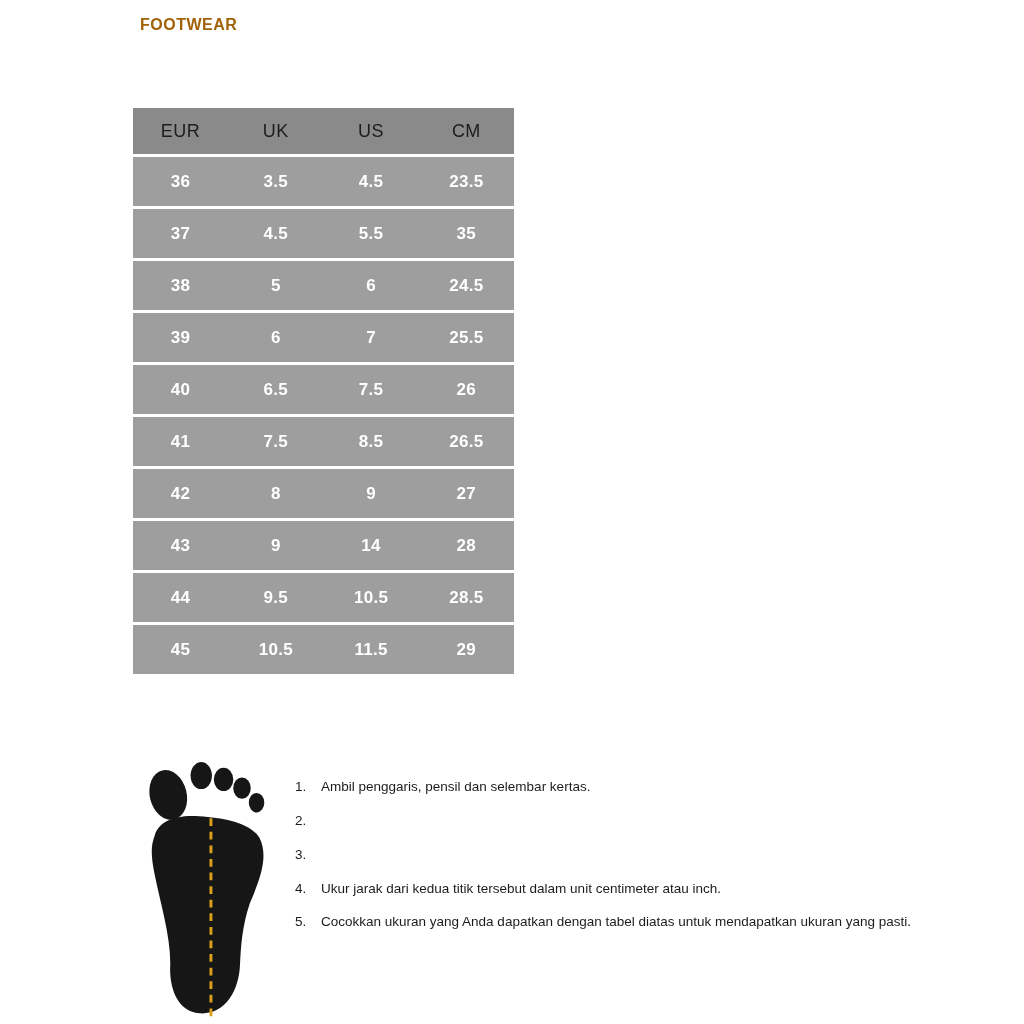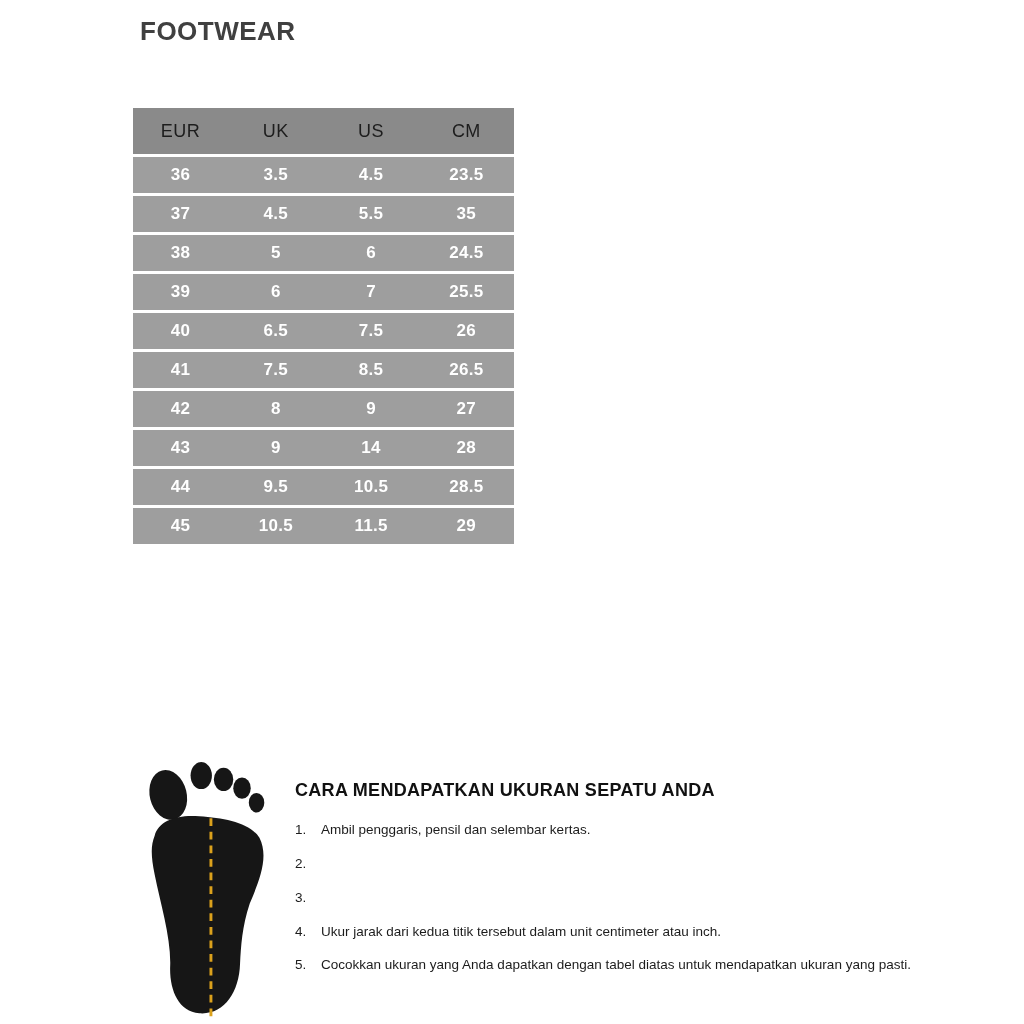--- a/index.html
+++ b/index.html
@@ -9,23 +9,23 @@
     position: relative;
     width: 1024px;
     height: 1024px;
     background: #ffffff;
     overflow: hidden;
   }
   .page-title {
     position: absolute;
     left: 140px;
     top: 16px;
-    font-size: 26px;
+    font-size: 16px;
     font-weight: bold;
-    color: #404040;
+    color: #a16207;
     letter-spacing: 0.5px;
   }
   .size-table {
     position: absolute;
     left: 133px;
     top: 108px;
     width: 381px;
   }
   .thead {
     display: grid;
@@ -39,21 +39,21 @@
     text-align: center;
     font-weight: normal;
     font-size: 18px;
     color: var(--header-text, #1d1d1d);
     letter-spacing: 0.5px;
   }
   .trow {
     display: grid;
     grid-template-columns: repeat(4, 1fr);
     background: var(--row-bg, #9e9e9e);
-    height: 36px;
+    height: 49px;
     align-items: center;
     margin-bottom: 3px;
   }
   .tcell {
     text-align: center;
     font-weight: bold;
     font-size: 17px;
     color: var(--row-text, #ffffff);
     letter-spacing: 0.3px;
   }
@@ -192,21 +192,20 @@
                C 110 172, 109 192, 108 210
                C 107 240, 91 263, 66 261
                C 44 259, 35 236, 36 212
                C 37 184, 26 148, 20 118
                C 16 98, 16 88, 20 78 Z" fill="var(--foot,#161616)"></path>
 
       <line x1="78" y1="60" x2="78" y2="268" stroke="var(--measure-line,#dba11c)" stroke-width="3" stroke-dasharray="8 6"></line>
     </svg>
 
     <div class="howto">
-      <div class="howto-heading">CARA MENDAPATKAN UKURAN SEPATU ANDA</div>
       <div>
           <div class="instr">
             <span class="instr-num">1.</span>
             <span>Ambil penggaris, pensil dan selembar kertas.</span>
           </div>
           <div class="instr">
             <span class="instr-num">2.</span>
           </div>
           <div class="instr">
             <span class="instr-num">3.</span>

